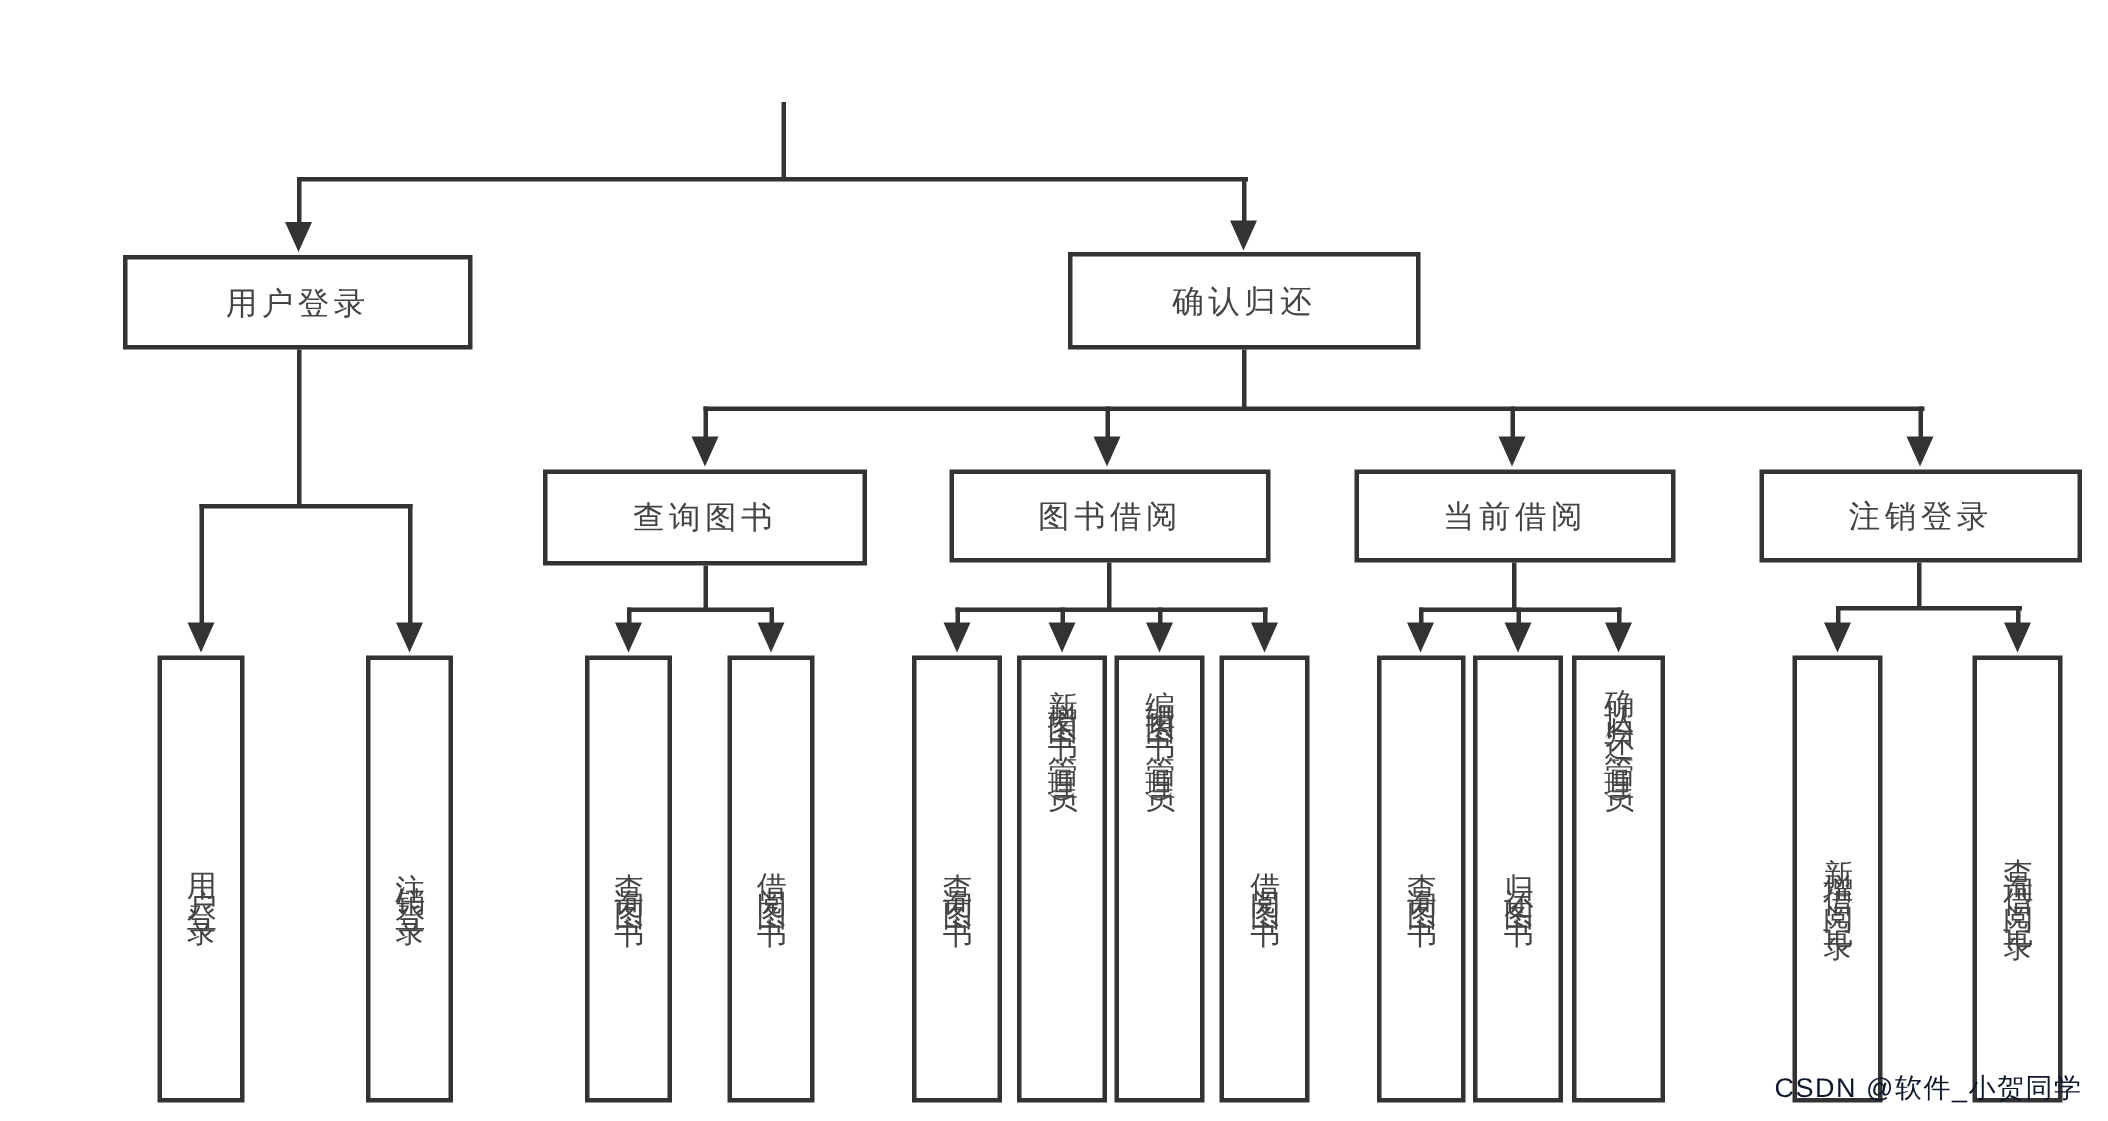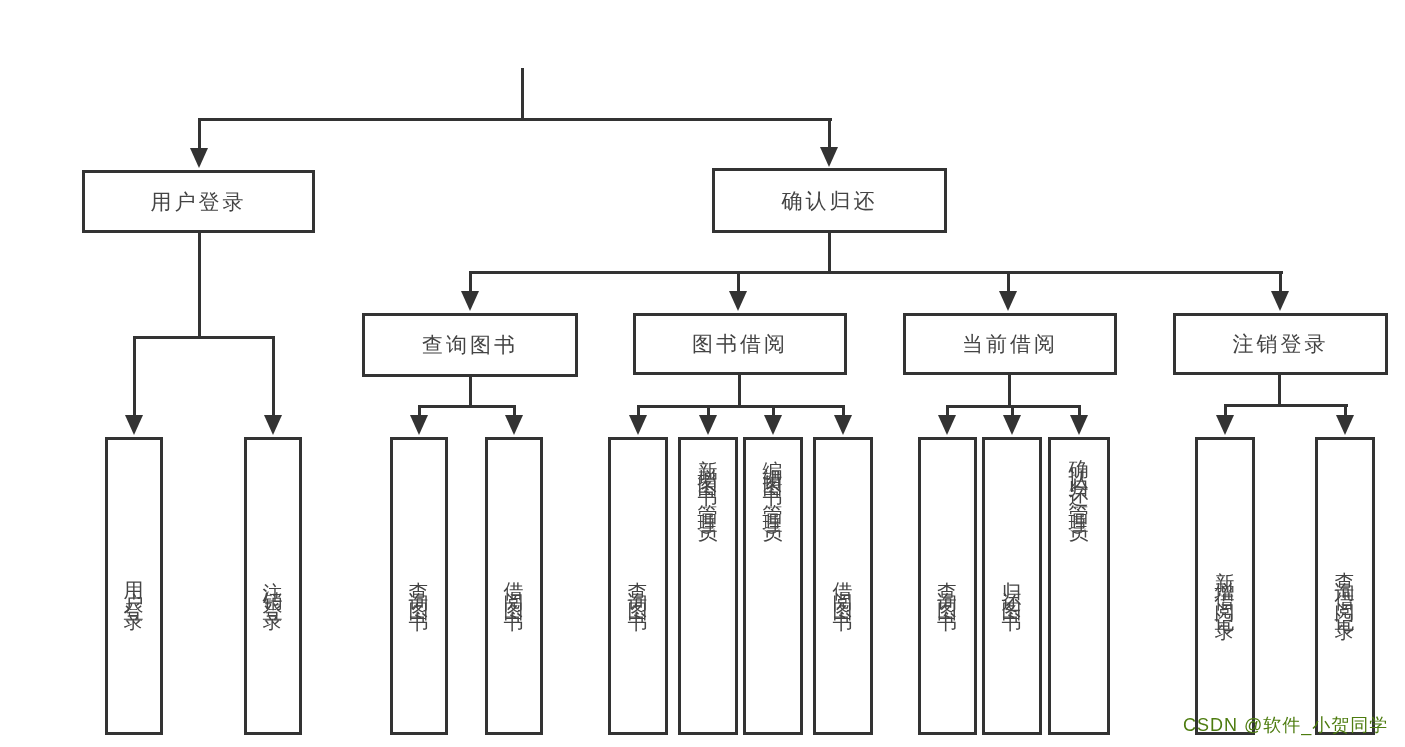--- a/index.html
+++ b/index.html
@@ -81,21 +81,21 @@
     border-right: 9px solid transparent;
     border-top: 20px solid #333333;
   }
   
   #watermark {
     position: absolute;
     left: 1183px;
     top: 713px;
     font-size: 18px;
     letter-spacing: 1px;
-    color: #4d7c0f;
+    color: #0f172a;
     white-space: nowrap;
   }
 </style>
 </head>
 <body>
 
 <div id="canvas">
 
 
   <div class="box" id="box-user-login">

